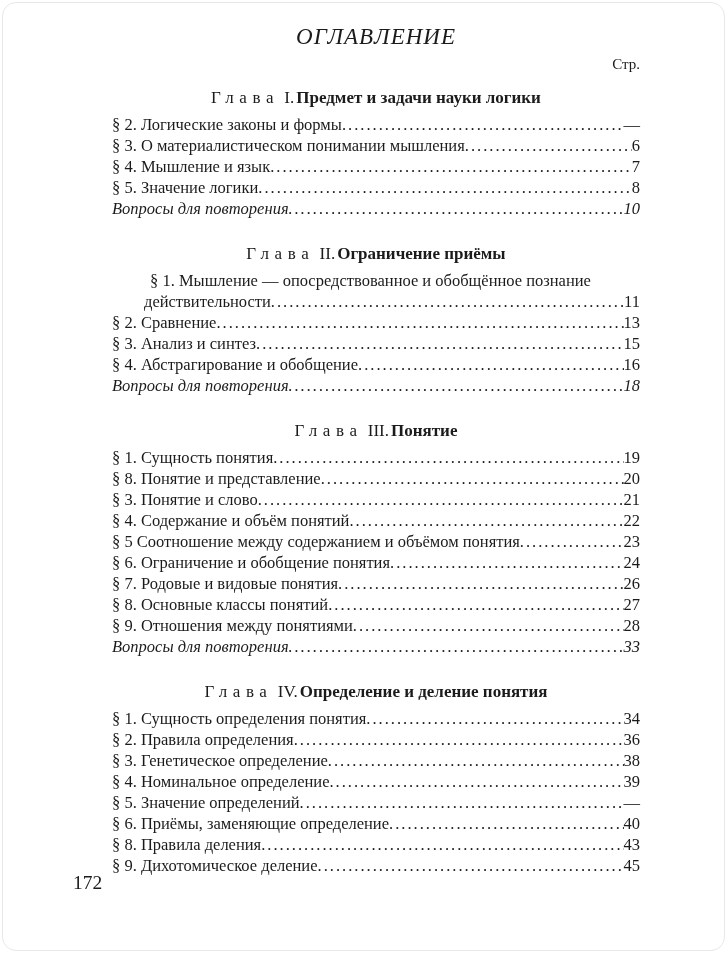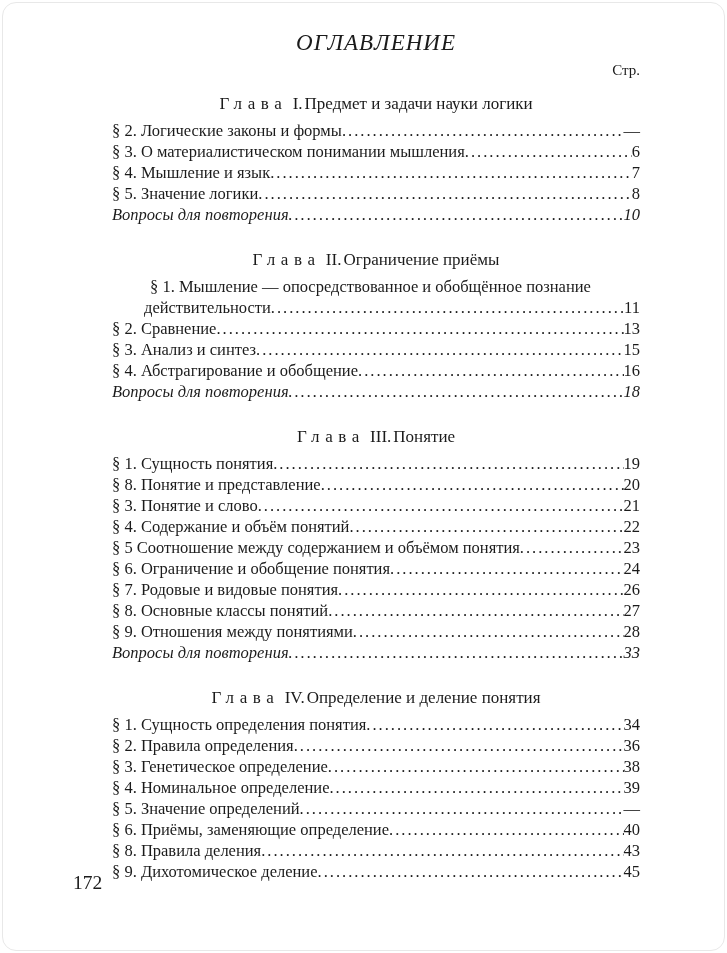--- a/index.html
+++ b/index.html
@@ -21,21 +21,21 @@
     border: 1px solid #e8e8e8;
     border-radius: 14px;
     pointer-events: none;
   }
   .content {
     margin-left: 112px;
     width: 528px;
   }
   .doc-title {
     margin: 0;
-    padding-top: 30px;
+    padding-top: 24px;
     text-align: center;
     font-style: italic;
     font-weight: normal;
     font-size: 23px;
     letter-spacing: 1px;
   }
   .col-header {
     text-align: right;
     font-size: 15px;
     margin-top: 5px;
@@ -45,21 +45,21 @@
   .chapter:first-child { margin-top: 14px; }
   .chapter-heading {
     margin: 0 0 5px 0;
     text-align: center;
     font-size: 17px;
     font-weight: normal;
     line-height: 22px;
   }
   .chapter-word { letter-spacing: 0.33em; }
   .chapter-numeral { margin-left: 1px; }
-  .chapter-title { font-weight: normal; margin-left: 2px; text-align: right; }
+  .chapter-title { font-weight: bold; margin-left: 2px; text-align: right; }
   .entry-row {
     display: flex;
     align-items: baseline;
     font-size: 16.5px;
     line-height: 21px;
   }
   .entry-line1 {
     font-size: 16.5px;
     line-height: 21px;
     white-space: nowrap;

